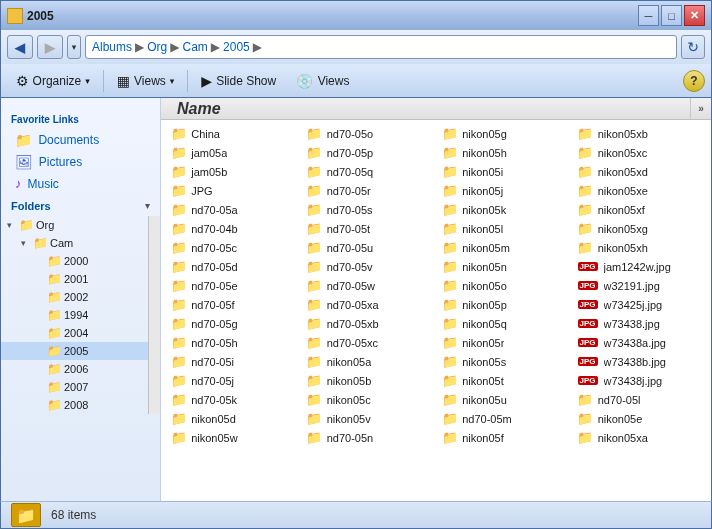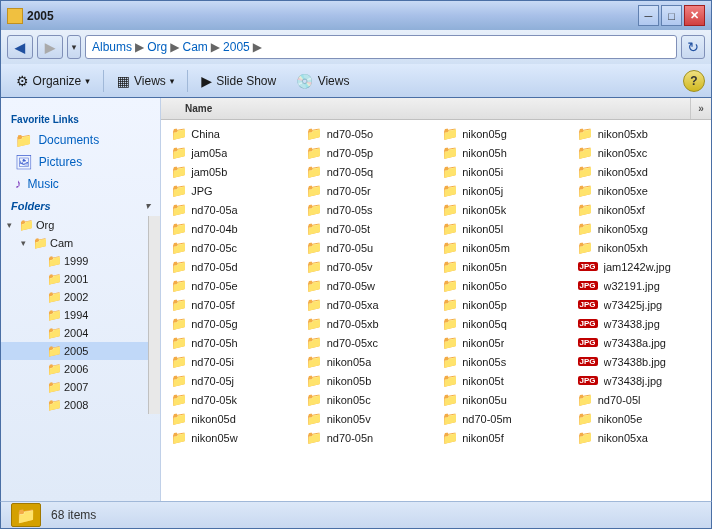--- a/index.html
+++ b/index.html
@@ -189,21 +189,20 @@
     .more-link {
       padding: 3px 10px 3px 14px;
       color: #0060c0; font-size: 12px;
       cursor: pointer;
     }
 
     .folders-header {
       display: flex; align-items: flex-start; justify-content: space-between;
       padding: 6px 10px 4px;
       cursor: pointer;
-      font-style: italic;
     }
     .folders-title { font-size: 11px; font-weight: 700; color: #0050a0; }
     .folders-chevron { font-size: 10px; color: #555; }
 
     .folder-tree { padding-left: 0; }
     .tree-item {
       display: flex; align-items: center;
       padding: 2px 4px;
       gap: 2px;
       cursor: pointer;
@@ -236,26 +235,26 @@
     }
     .column-header {
       height: 22px;
       background: linear-gradient(to bottom, #f0f0f0, #e0e0e0);
       border-bottom: 1px solid #c0c0c0;
       display: flex;
       align-items: center;
     }
     .col-name {
       flex: 1;
-      padding: 0 24px;
-      font-size: 10px;
+      padding: 0 16px;
+      font-size: 16px;
       font-weight: 600;
       color: #333;
       border-right: 1px solid #c8c8c8;
-      height: 100%; display: flex; align-items: center;
+      height: 100%; display: flex; align-items: center; font-style: italic;
     }
     .col-more {
       width: 20px;
       display: flex; align-items: center; justify-content: center;
       font-size: 10px; color: #555; cursor: pointer;
       font-weight: bold;
     }
 
     .files-grid {
       flex: 1;
@@ -401,21 +400,21 @@
             <span class="tree-label">Org</span>
           </div>
           <div class="tree-item" style="padding-left: 20px;">
             <span class="tree-arrow">▾</span>
             <span class="tree-folder-icon">📁</span>
             <span class="tree-label">Cam</span>
           </div>
           <div class="tree-item" style="padding-left: 34px;">
             <span class="tree-arrow"></span>
             <span class="tree-folder-icon">📁</span>
-            <span class="tree-label">1999</span>
+            <span class="tree-label">2000</span>
           </div>
           <div class="tree-item" style="padding-left: 34px;">
             <span class="tree-arrow"></span>
             <span class="tree-folder-icon">📁</span>
             <span class="tree-label">2001</span>
           </div>
           <div class="tree-item" style="padding-left: 34px;">
             <span class="tree-arrow"></span>
             <span class="tree-folder-icon">📁</span>
             <span class="tree-label">2002</span>

